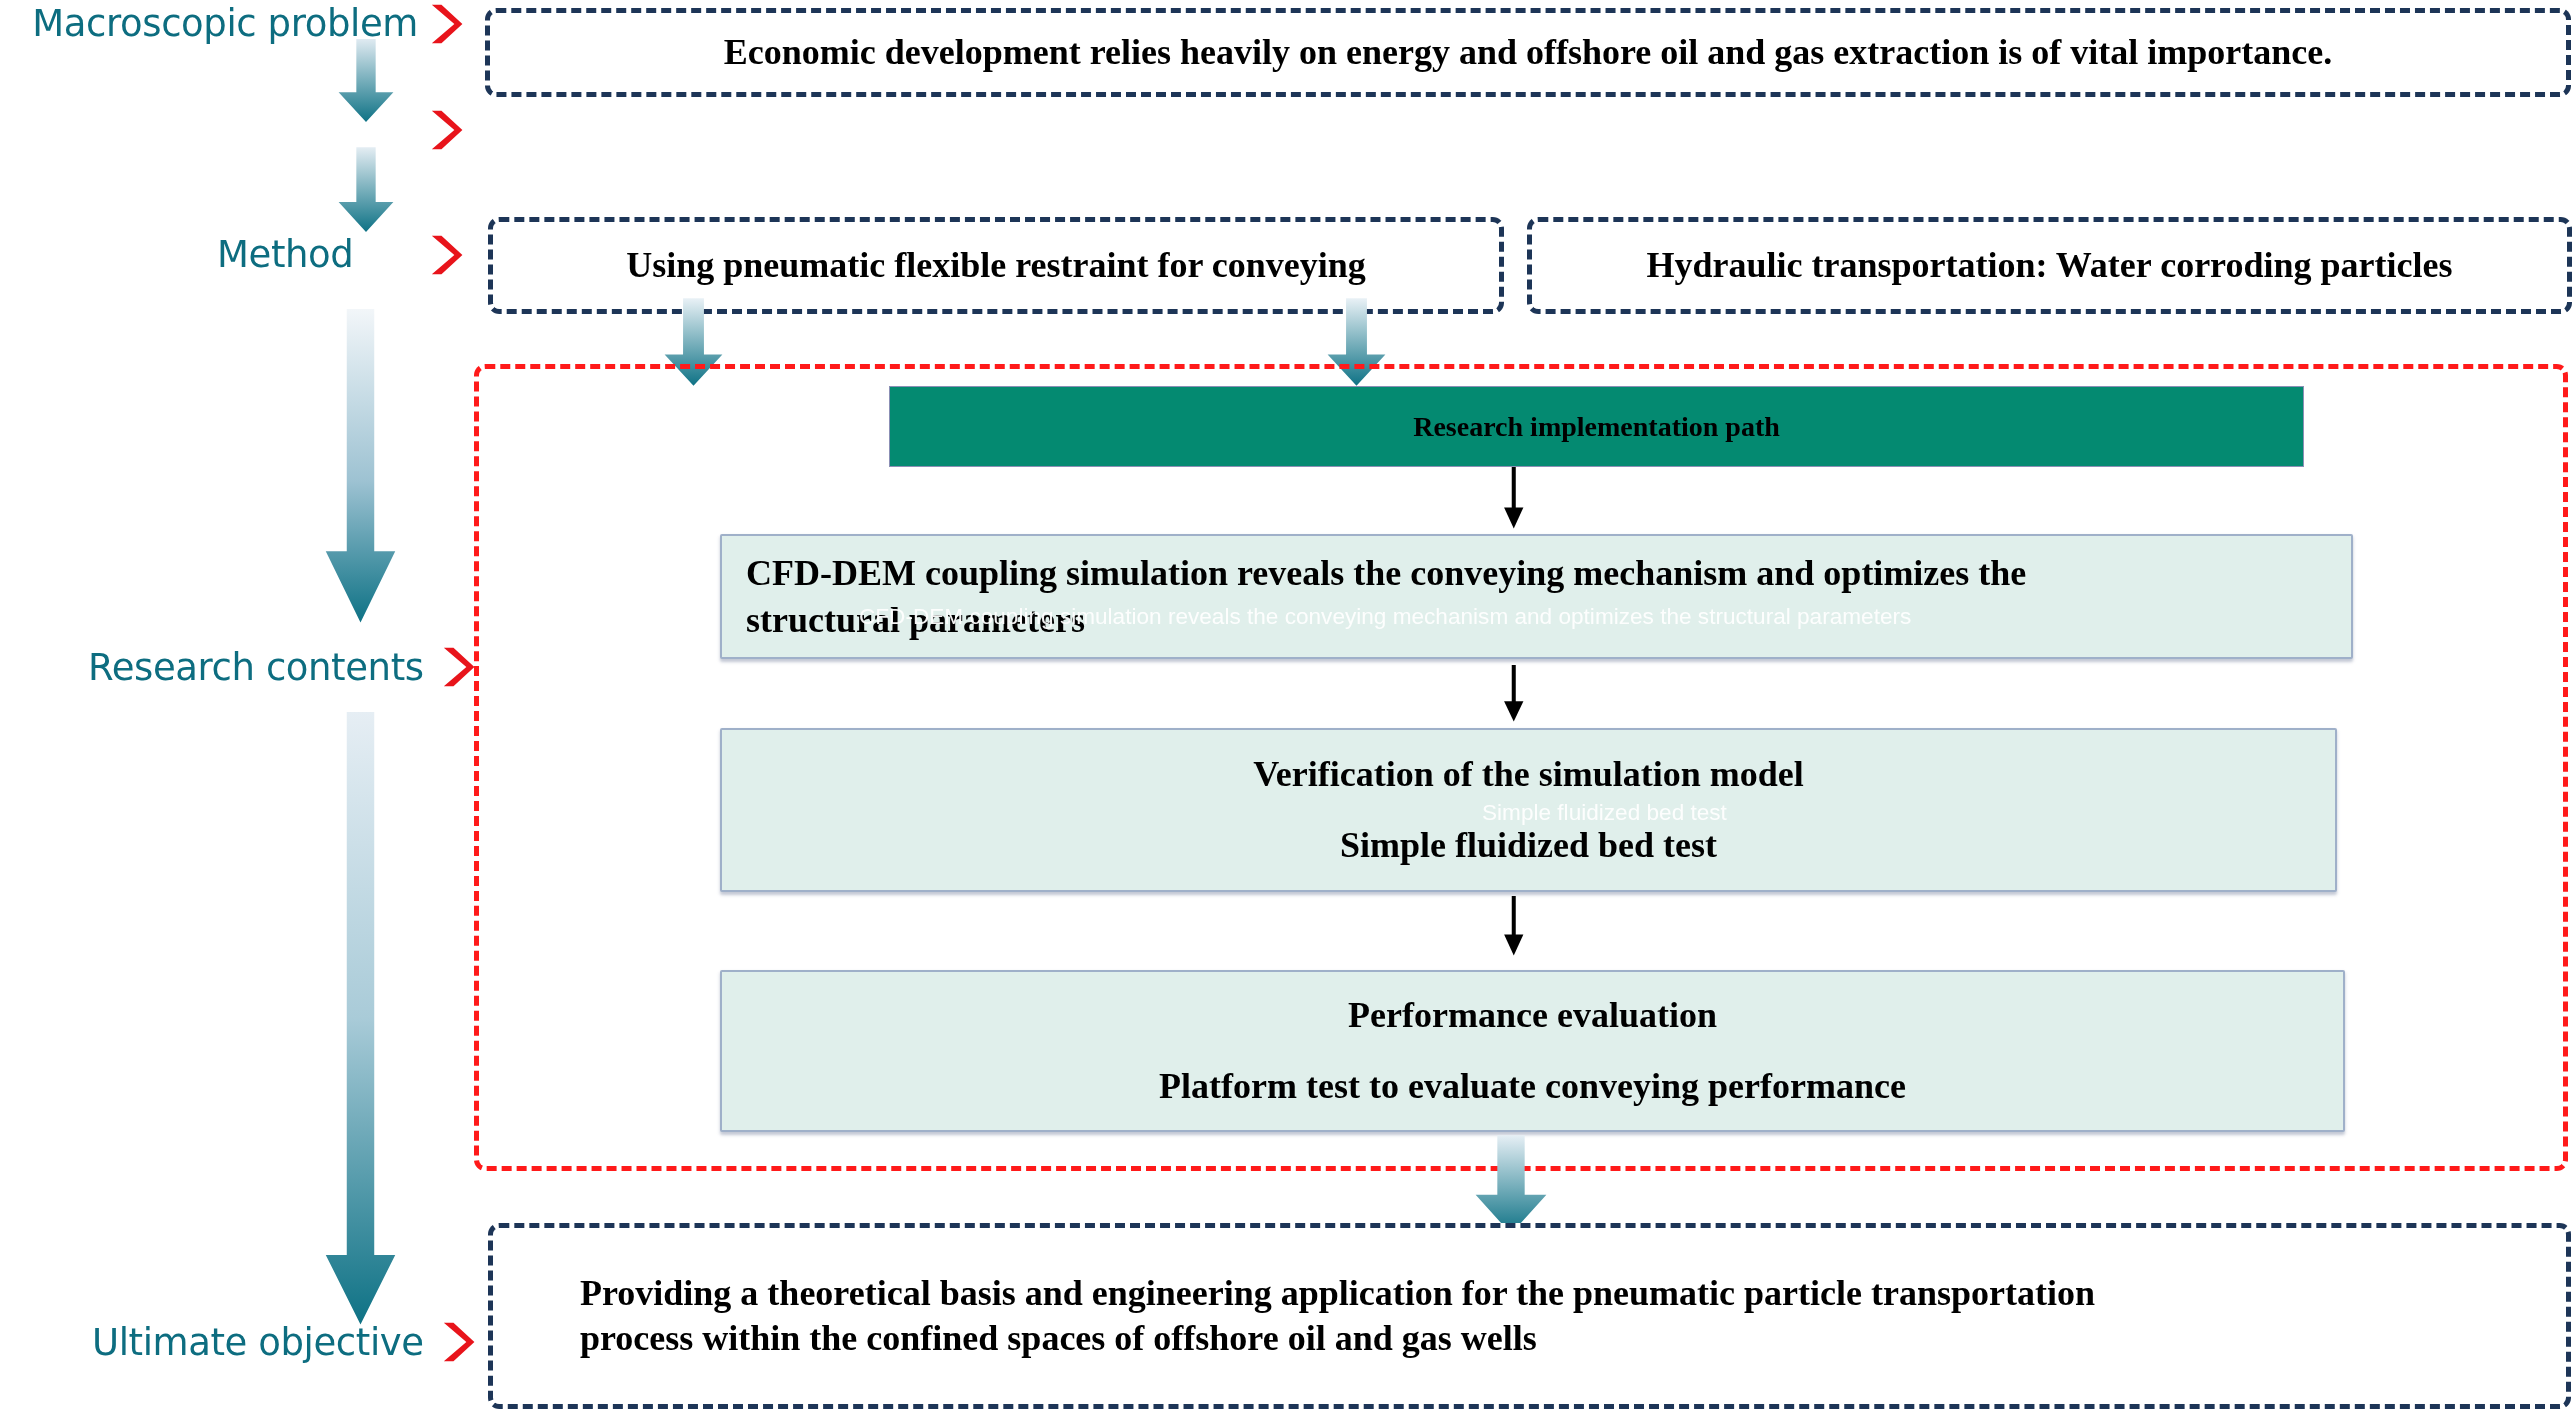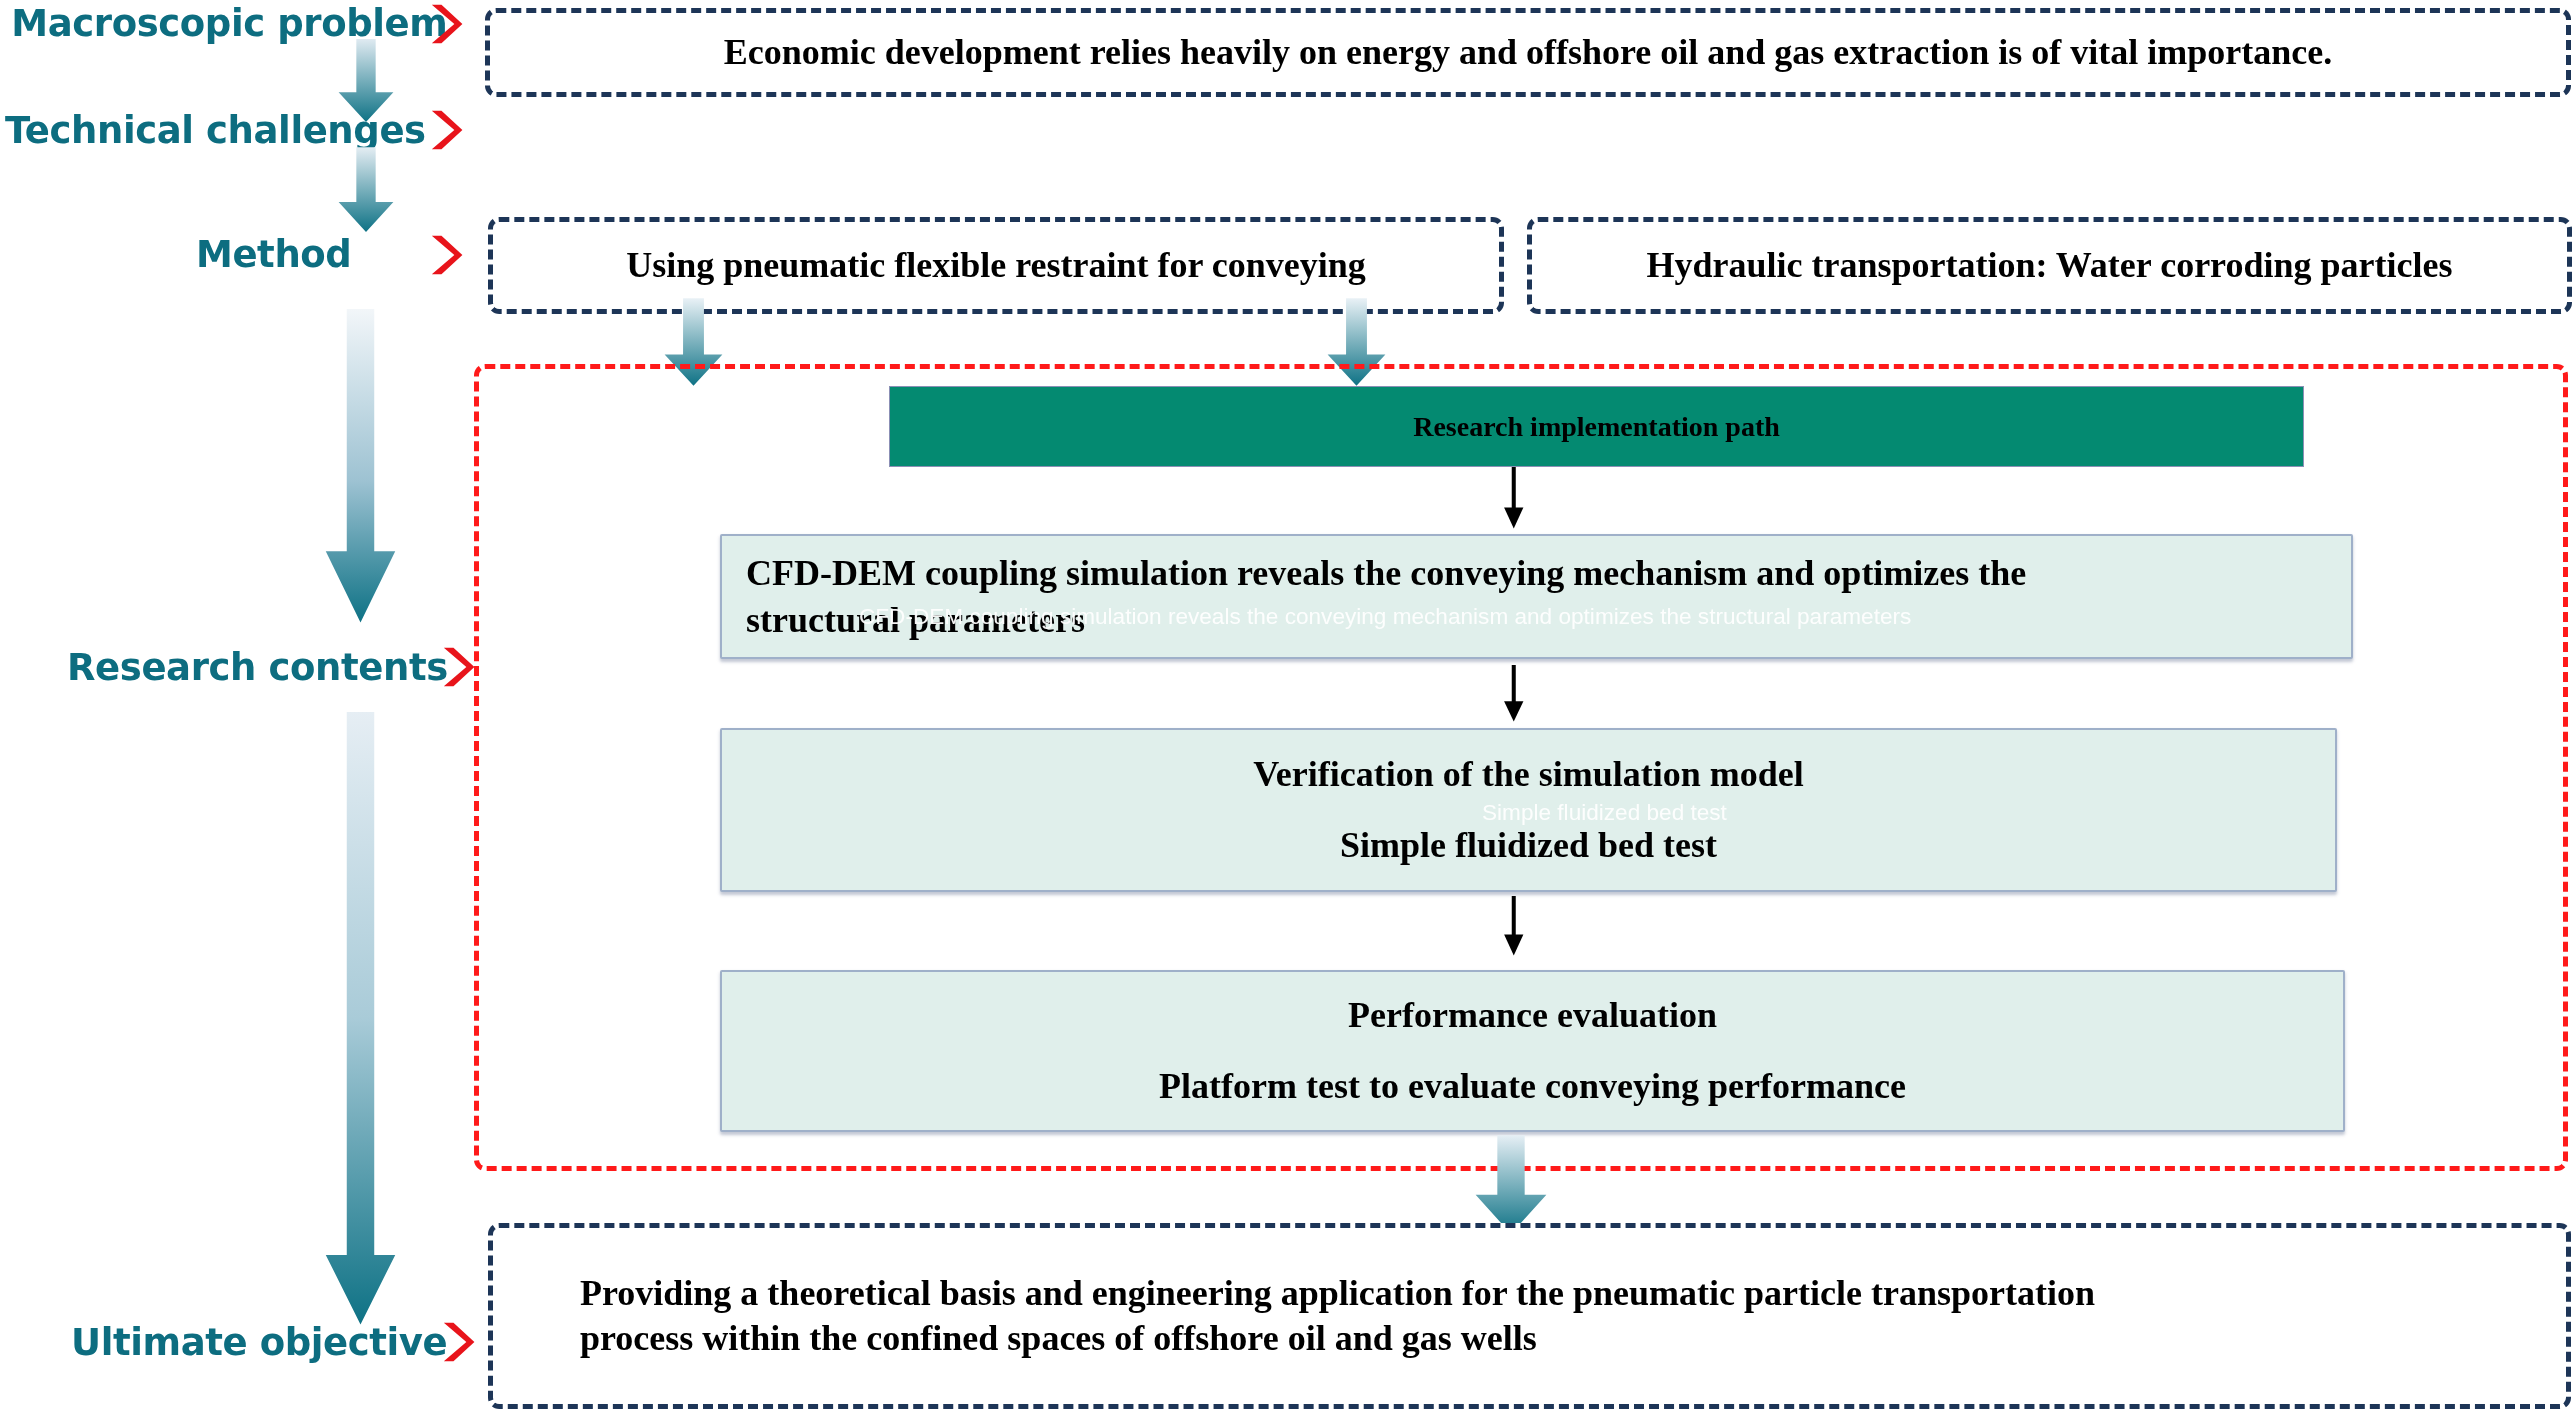--- a/index.html
+++ b/index.html
@@ -6,26 +6,27 @@
   body{
     width:2576px;height:1419px;position:relative;overflow:hidden;
     font-family:"Liberation Sans", sans-serif;
   }
   .stage{position:absolute;left:0;top:0;width:2576px;height:1419px;}
 
   
   .rail-label{
     position:absolute;
     font-family:"DejaVu Sans", sans-serif;
-    font-weight:700;
+    font-weight:400;
     font-size:37px;
     letter-spacing:-0.4px;
     color:#0d6d80;
     white-space:nowrap;
     line-height:1;
+    margin-left:21px;
   }
   .chev{
     position:absolute;
     width:37px;height:44px;
   }
   .chev svg{display:block;width:100%;height:100%;}
 
   
   .navy-box{
     position:absolute;
@@ -120,21 +121,20 @@
 
 <div class="stage">
 
   <div class="rail-label" style="left:11.3px;top:4.9px;">Macroscopic problem</div>
   <div class="chev" style="left:427px;top:1.6px;">
     <svg viewBox="0 0 46 54">
         <path d="M6 3 L34 27 L6 51 L18 51 L44 27 L18 3 Z" fill="#e8141b"></path>
       </svg>
   </div>
 
-  <div class="rail-label" style="left:4.9px;top:112px;">Technical challenges</div>
   <div class="chev" style="left:427px;top:108px;">
     <svg viewBox="0 0 46 54">
         <path d="M6 3 L34 27 L6 51 L18 51 L44 27 L18 3 Z" fill="#e8141b"></path>
       </svg>
   </div>
 
   <div class="rail-label" style="left:196px;top:236px;">Method</div>
   <div class="chev" style="left:427px;top:233px;">
     <svg viewBox="0 0 46 54">
         <path d="M6 3 L34 27 L6 51 L18 51 L44 27 L18 3 Z" fill="#e8141b"></path>

